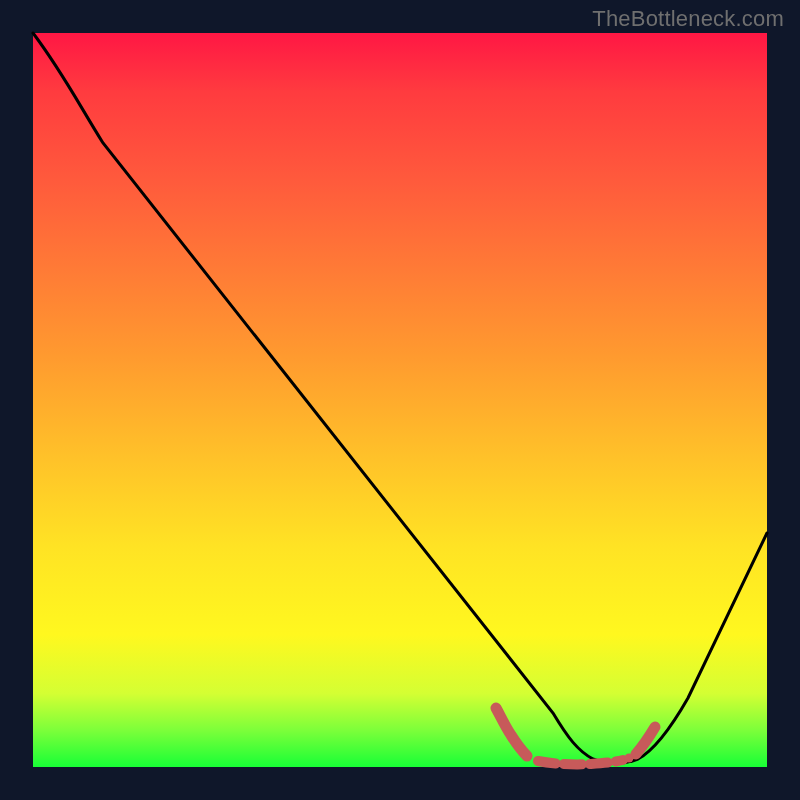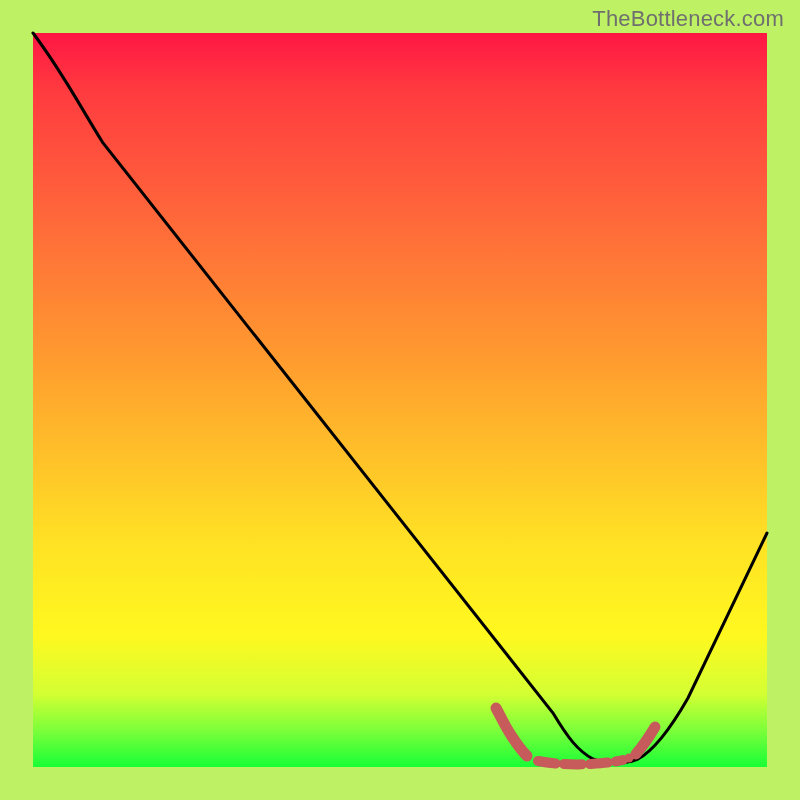--- a/index.html
+++ b/index.html
@@ -10,21 +10,21 @@
     background: #000;
     overflow: hidden;
     font-family: Arial, Helvetica, sans-serif;
   }
   .frame {
     position: absolute;
     left: 0;
     top: 0;
     width: 800px;
     height: 800px;
-    background: #bef264;
+    background: #0f172a;
   }
   .plot {
     position: absolute;
     left: 33px;
     top: 33px;
     width: 734px;
     height: 734px;
     
     background: linear-gradient(
       to bottom,

